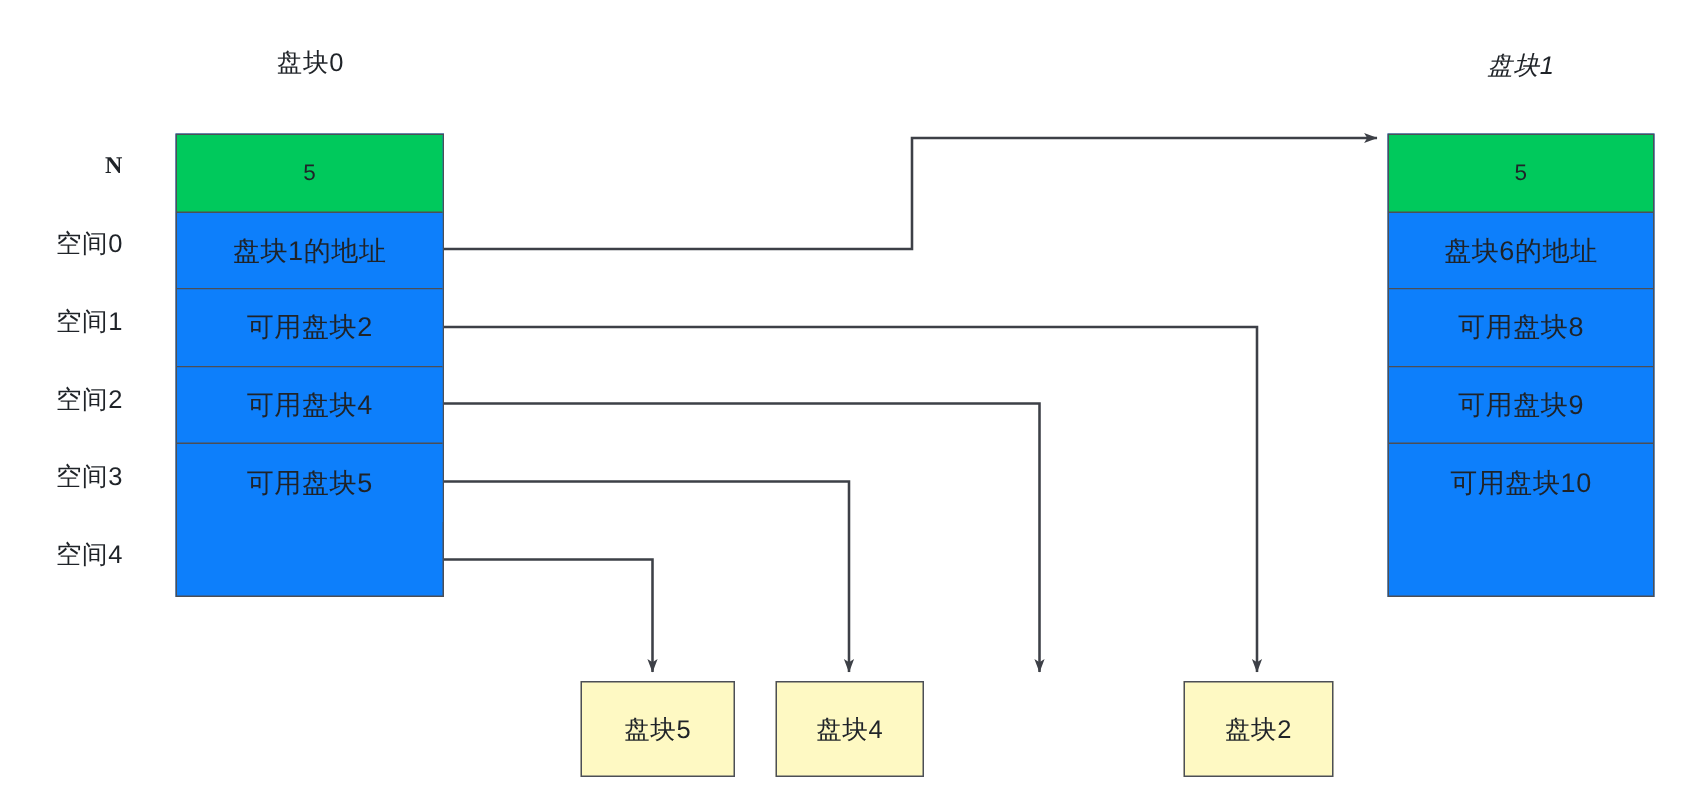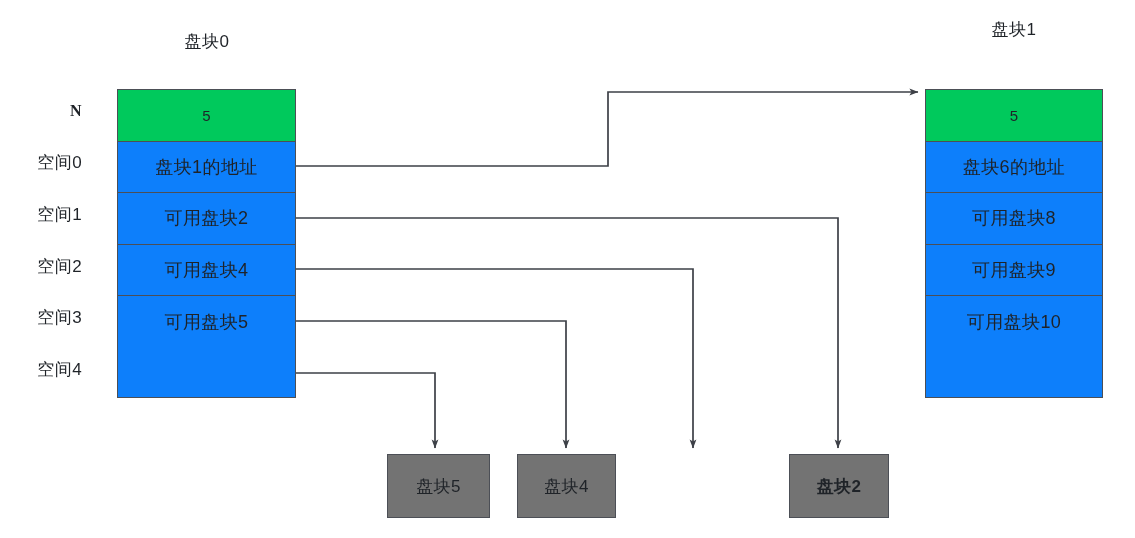--- a/index.html
+++ b/index.html
@@ -58,35 +58,35 @@
   .side-label.mono{
     font-family:"Liberation Serif","DejaVu Serif",serif;
     font-weight:700;
     font-size:16px;
   }
 
   .leaf{
     position:absolute;
     box-sizing:border-box;
     border:1.4px solid #4c4f56;
-    background:#737373;
+    background:#fef9c3;
     display:flex;align-items:center;justify-content:center;
     font-size:17px;
     color:#1f2328;
     letter-spacing:.4px;
     white-space:nowrap;
   }
 </style>
 </head>
 <body>
 
 <div id="stage">
 
   <div class="blk-title" style="left:115px;top:30px;width:184px;">盘块0</div>
-  <div class="blk-title" style="left:923px;top:18px;width:182px;">盘块1</div>
+  <div class="blk-title" style="left:923px;top:32px;width:182px;font-style:italic;">盘块1</div>
 
   <div class="side-label mono" style="left:-4px;top:102px;">N</div>
   <div class="side-label" style="left:-4px;top:151px;">空间0</div>
   <div class="side-label" style="left:-4px;top:203px;">空间1</div>
   <div class="side-label" style="left:-4px;top:255px;">空间2</div>
   <div class="side-label" style="left:-4px;top:306px;">空间3</div>
   <div class="side-label" style="left:-4px;top:358px;">空间4</div>
 
   <div class="table" style="left:117px;top:89px;width:179px;height:309px;">
     <div class="cell head">5</div>
@@ -99,21 +99,21 @@
   <div class="table" style="left:925px;top:89px;width:178px;height:309px;">
     <div class="cell head">5</div>
     <div class="cell">盘块6的地址</div>
     <div class="cell">可用盘块8</div>
     <div class="cell">可用盘块9</div>
     <div class="cell">可用盘块10</div>
   </div>
 
   <div class="leaf" style="left:387px;top:454px;width:103px;height:64px;">盘块5</div>
   <div class="leaf" style="left:517px;top:454px;width:99px;height:64px;">盘块4</div>
-  <div class="leaf" style="left:789px;top:454px;width:100px;height:64px;font-weight:bold;">盘块2</div>
+  <div class="leaf" style="left:789px;top:454px;width:100px;height:64px;">盘块2</div>
 
   <svg class="wires" viewBox="0 0 1135 538">
     <defs>
       <marker id="ah" markerWidth="10" markerHeight="10" refX="8.6" refY="4" orient="auto" markerUnits="userSpaceOnUse">
         <path d="M0,0.6 L9,4 L0,7.4 L2.1,4 Z" fill="#3d4047"></path>
       </marker>
     </defs>
     <g fill="none" stroke="#3d4047" stroke-width="1.7" marker-end="url(#ah)">
       <path d="M296,166 L608,166 L608,92 L918,92"></path>
       <path d="M296,218 L838,218 L838,448"></path>

